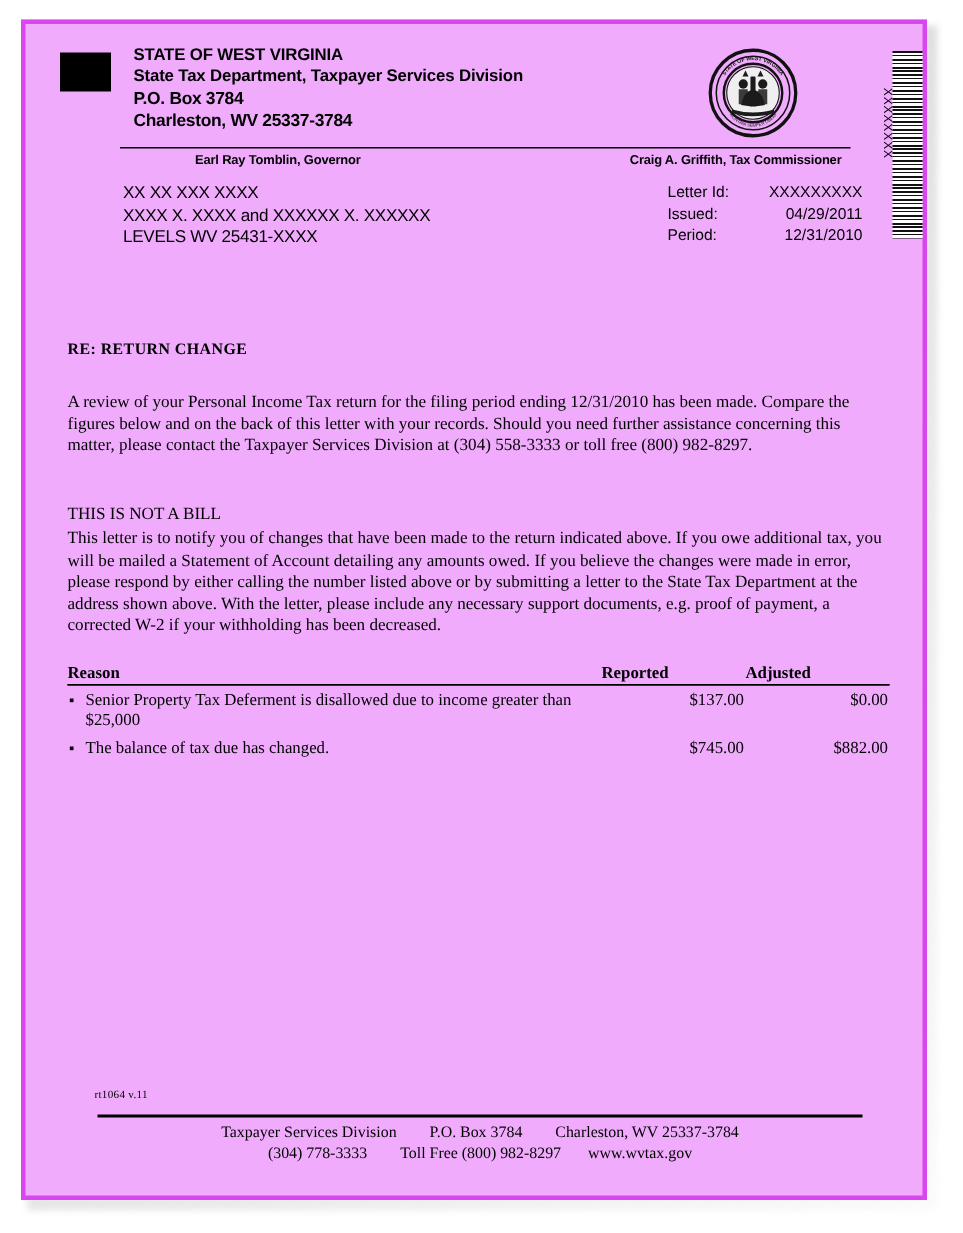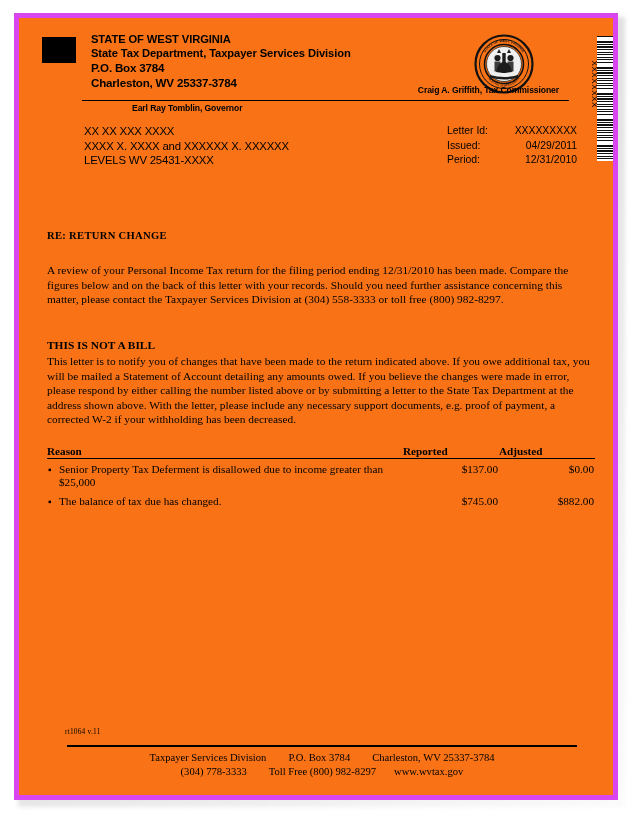--- a/index.html
+++ b/index.html
@@ -24,22 +24,22 @@
     height: 790px;
     background: linear-gradient(135deg, rgba(160,160,160,0.55), rgba(215,215,215,0.10));
     filter: blur(2px);
   }
   #sheet {
     position: absolute;
     left: 14px;
     top: 13px;
     width: 604px;
     height: 787px;
-    background: #f97316;
-    border: 5px solid #d946ef;
+    background: #f0abfc;
+    border: 3px solid #d946ef;
     box-sizing: border-box;
     overflow: hidden;
   }
 
   
   .masthead {
     position: absolute;
     left: 0; top: 0; right: 0;
     height: 90px;
   }
@@ -134,21 +134,21 @@
     font-family: "Liberation Sans", sans-serif;
     font-size: 8.6px;
     font-weight: bold;
     color: #000;
     letter-spacing: -0.1px;
     margin-left: 48px;
   }
   #commissioner {
     position: absolute;
     right: 54px;
-    top: 67px;
+    top: 85px;
     font-family: "Liberation Sans", sans-serif;
     font-size: 8.6px;
     font-weight: bold;
     color: #000;
     letter-spacing: -0.1px;
     white-space: nowrap;
   }
 
   
   #addressee {
@@ -196,21 +196,21 @@
   }
   #para-review {
     top: 245px;
     font-size: 11.4px;
     line-height: 14.6px;
     text-align: left;
   }
   #not-a-bill-title {
     top: 321px;
     font-size: 11.4px;
-    font-weight: bold;
+    font-weight: normal;
   }
   #para-notice {
     top: 336px;
     font-size: 11.4px;
     line-height: 14.6px;
   }
 
   
   #reason-table {
     position: absolute;

